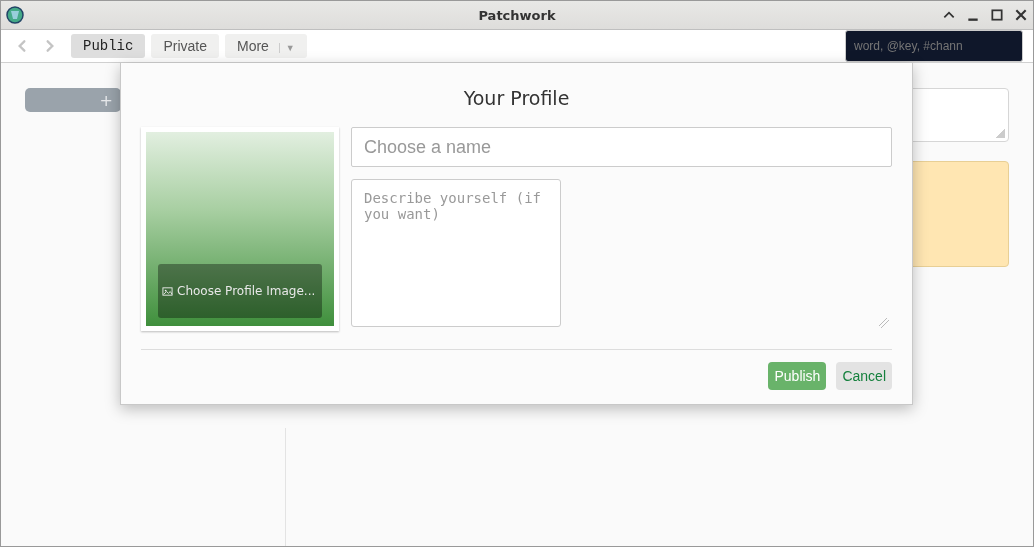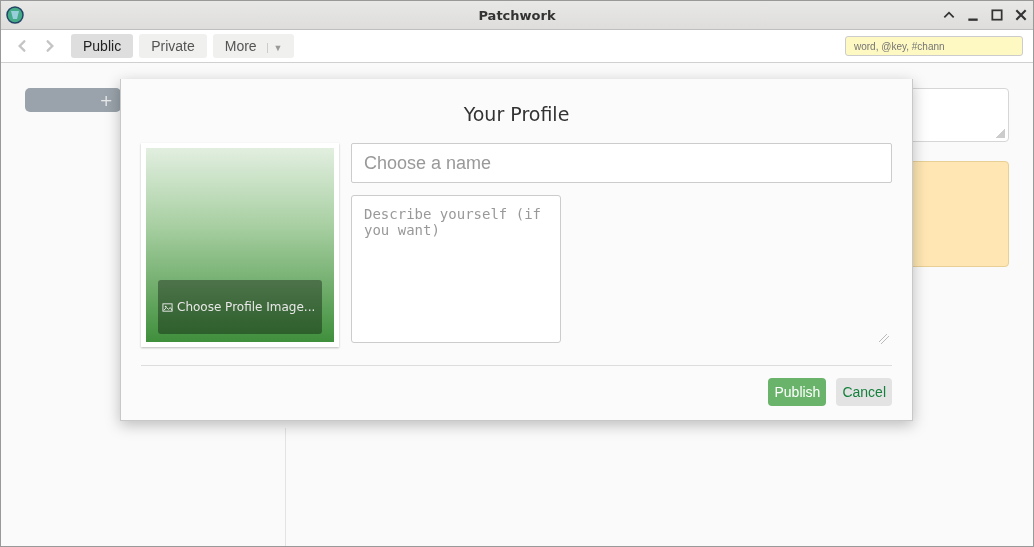--- a/index.html
+++ b/index.html
@@ -30,28 +30,28 @@
     width: 22px; height: 22px; display: flex; align-items: center; justify-content: center;
     color: #bbb; border-radius: 3px; margin-right: 6px;
   }
   .navbtn svg { width: 14px; height: 14px; }
   .tgroup { display: flex; gap: 6px; margin-left: 4px; }
   .tbtn {
     padding: 4px 12px; font-size: 14px; color: #555;
     background: #f0f0ef; border-radius: 3px; cursor: pointer;
     border: none;
   }
-  .tbtn.active { background: #dedede; color: #222; }
+  .tbtn.active { background: #dedede; color: #222; font-family: Liberation Mono, monospace; }
   .tbtn.more::after { content: ""; }
   .more-caret { margin-left: 6px; color: #999; font-size: 9px; border-left: 1px solid #ccc; padding-left: 6px;}
   .spacer { flex: 1; }
   .searchbox {
-    width: 178px; height: 20px; font-size: 10px; color: #888;
+    width: 178px; height: 32px; font-size: 12px; color: #888;
     border: 1px solid #ccc; border-radius: 3px; padding: 2px 8px;
-    background: #fef9c3;
+    background: #0f172a;
   }
   .rgroup { display: flex; gap: 6px; margin-left: 8px; }
 
   
   .mainbg { position: relative; height: calc(100% - 62px); background: #fafafa; }
   .side-pill {
     position: absolute; left: 24px; top: 25px; width: 96px; height: 24px;
     background: #9aa3ab; border-radius: 5px; display: flex; align-items: center; justify-content: flex-end;
     color: #e7e9eb; font-size: 16px; padding-right: 8px;
   }
@@ -67,21 +67,21 @@
     position: absolute; right: 24px; top: 98px; width: 345px; height: 106px;
     background: #ffe6b2; border: 1px solid #e8cf95; border-radius: 4px;
   }
   .bg-vline {
     position: absolute; left: 284px; top: 365px; bottom: 0; width: 0;
     border-left: 1px solid #e3e3e3;
   }
 
   
   .modal {
-    position: absolute; left: 119px; top: 16px; width: 793px;
+    position: absolute; left: 119px; top: 0; width: 793px;
     background: #fbfbfb;
     border-left: 1px solid #c8c8c8; border-right: 1px solid #c8c8c8; border-bottom: 1px solid #c8c8c8;
     box-shadow: 0 4px 14px rgba(0,0,0,0.25);
     padding: 24px 20px 14px 20px;
   }
   .modal h2 {
     text-align: center; font-size: 19px; font-weight: normal; color: #333; margin-bottom: 18px;
   }
   .modal-row { display: flex; gap: 12px; }
   .avatar-box {

